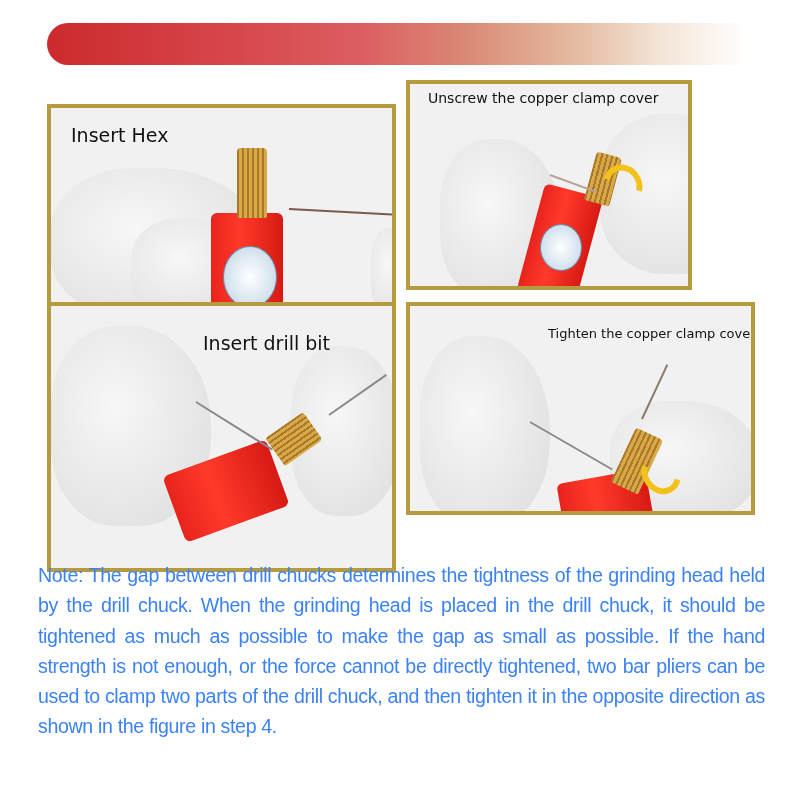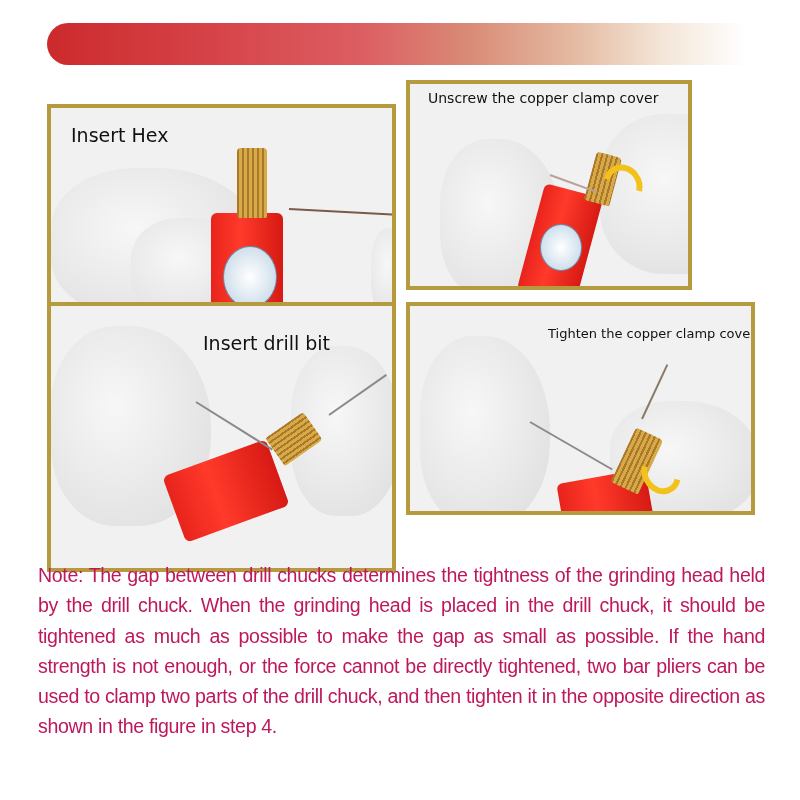--- a/index.html
+++ b/index.html
@@ -27,21 +27,21 @@
   .f3 .cap { left: 152px; top: 26px; font-size: 19px; }
   .f4 .cap { left: 138px; top: 20px; font-size: 13px; }
   .glove { position: absolute; background: radial-gradient(ellipse at 40% 40%, #f7f7f7, #dcdcdc); border-radius: 40% 50% 45% 40%; }
   .tool { position: absolute; background: linear-gradient(90deg, #e8231c, #ff3a2a 40%, #d61a14); border-radius: 6px; }
   .chuck { position: absolute; background: repeating-linear-gradient(90deg, #a9782a 0 2px, #d8a947 2px 5px); border-radius: 4px 4px 2px 2px; }
   .rod { position: absolute; height: 2px; background: #7a5a4a; transform-origin: left center; }
   .label-sticker { position: absolute; background: radial-gradient(ellipse, #ffffff, #bcd3e4); border-radius: 50%; border: 1px solid #6d8eb0; }
   .arrow { position: absolute; border: 6px solid #f3c21a; border-radius: 50%; border-left-color: transparent; border-bottom-color: transparent; }
   .note {
     position: absolute; left: 38px; top: 560px; width: 727px;
-    font-size: 19.6px; line-height: 30.3px; color: #be185d; text-align: justify;
+    font-size: 19.6px; line-height: 30.3px; color: #3b82f6; text-align: justify;
     font-family: "Liberation Sans", "DejaVu Sans", sans-serif; letter-spacing: -0.35px;
   }
 </style>
 </head>
 <body>
 
 <div class="banner"></div>
 
 <div class="frame f1">
   <div class="photo">

